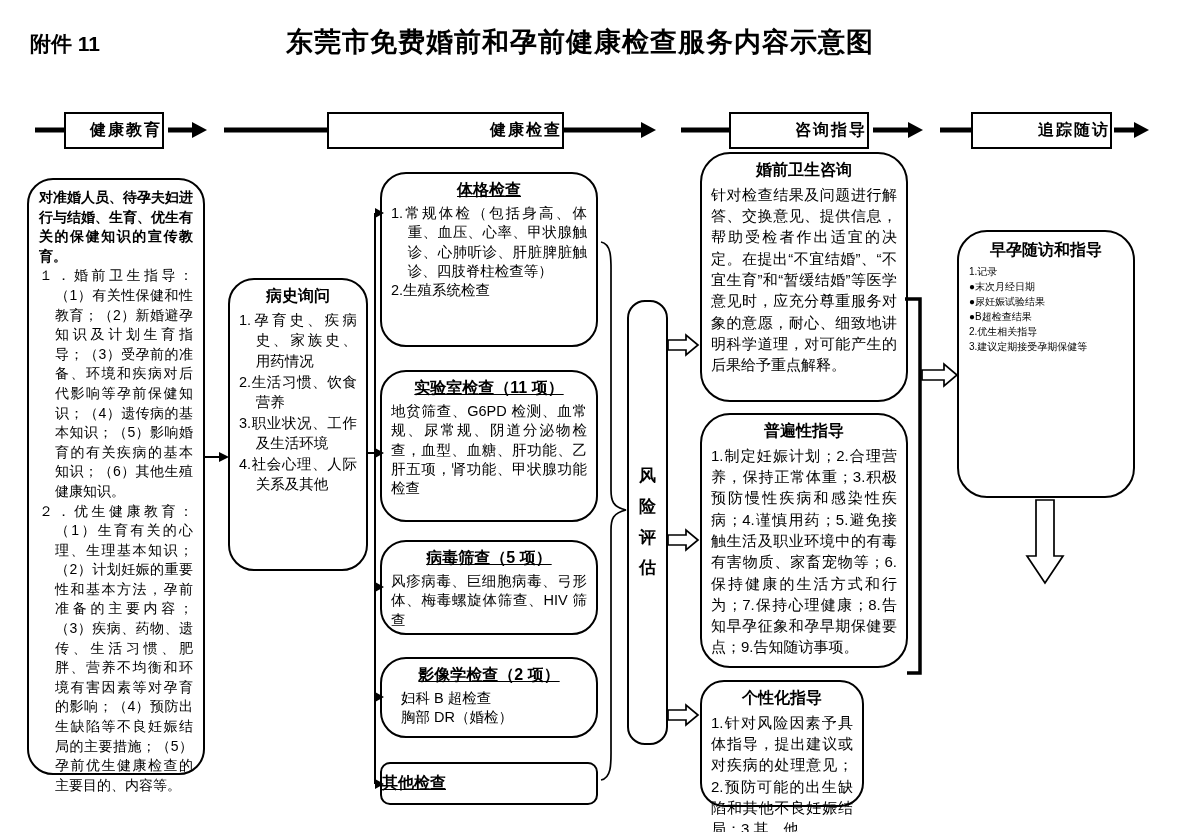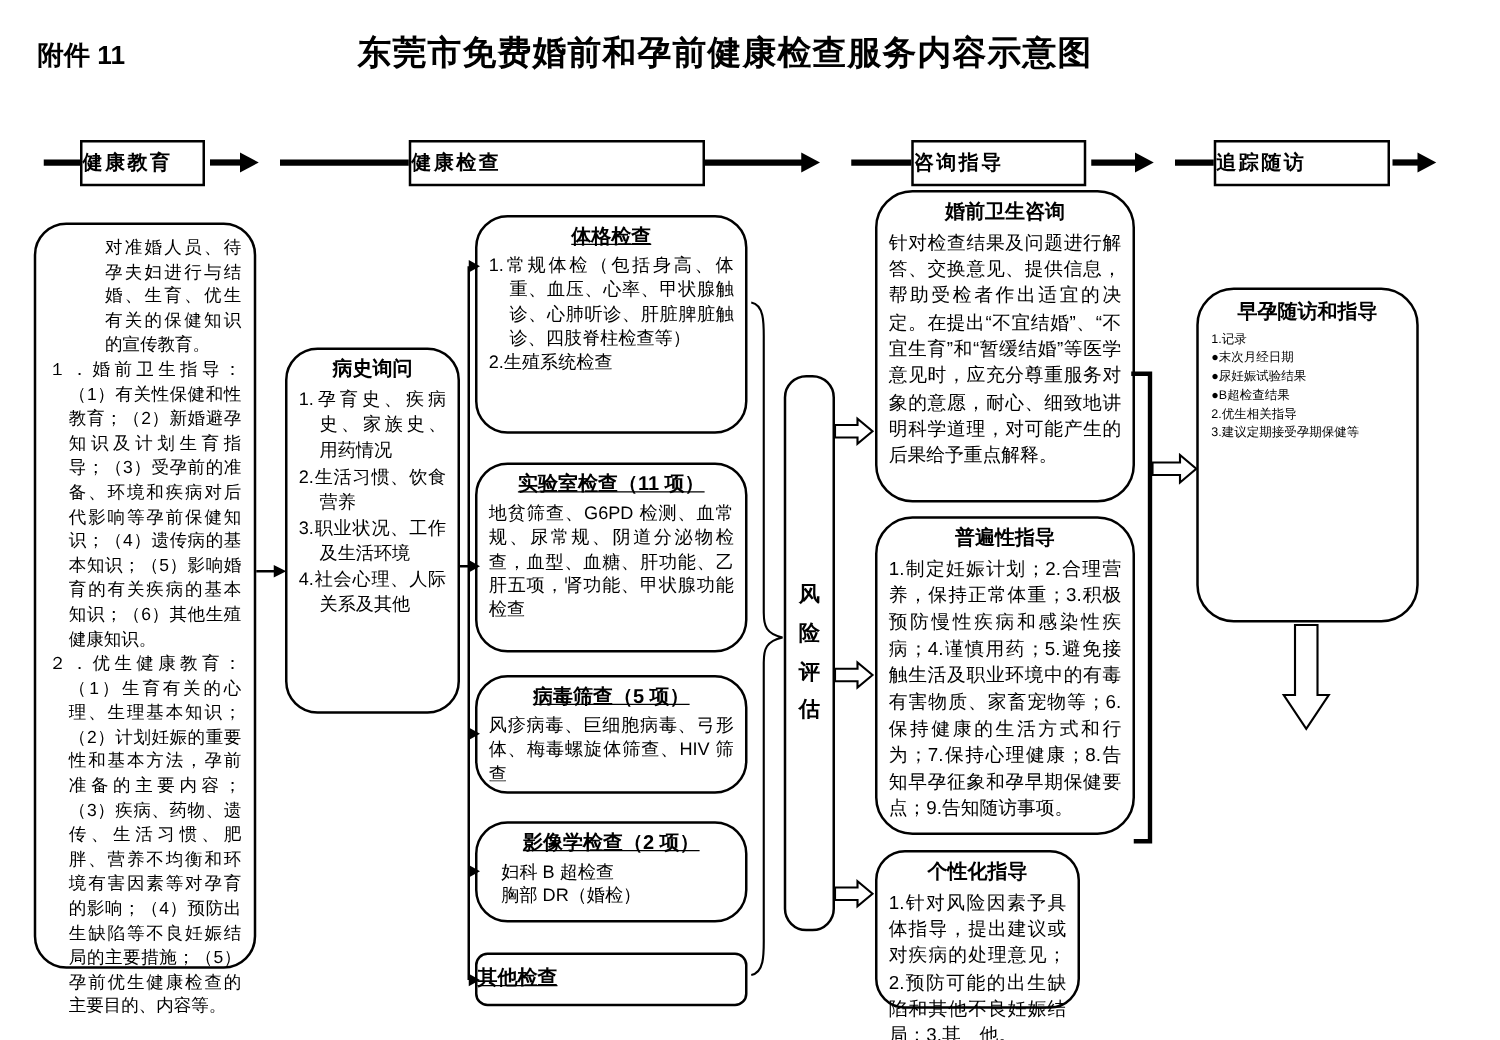--- a/index.html
+++ b/index.html
@@ -3,26 +3,26 @@
 <meta charset="utf-8">
 <style>
   html,body{margin:0;padding:0;background:#fff;}
   .canvas{position:relative;width:1200px;height:832px;background:#ffffff;
           font-family:"Liberation Sans",sans-serif;color:#000;overflow:hidden;}
   .hdr-att{position:absolute;left:30px;top:30px;font-size:21px;font-weight:bold;}
   .hdr-title{position:absolute;left:255px;top:24px;width:650px;text-align:center;
              font-size:27px;font-weight:bold;letter-spacing:1px;}
   .box{position:absolute;background:#fff;border:2px solid #000;box-sizing:border-box;z-index:2;}
   .round{border-radius:26px;padding:6px 9px;}
-  .stage{display:flex;align-items:center;justify-content:flex-start;
+  .stage{display:flex;align-items:center;justify-content:flex-end;
          font-size:16px;font-weight:bold;letter-spacing:2px;}
   .box-title{text-align:center;font-weight:bold;font-size:16px;line-height:1.3;margin-bottom:3px;}
   .u{text-decoration:underline;}
   .box-body{font-size:14.5px;line-height:1.34;text-align:justify;}
-  .intro{font-weight:normal;margin-left:45px;}
+  .intro{font-weight:bold;}
   .edu .box-body{font-size:14px;line-height:1.4;}
   .li{margin:0;}
   .hang .li{padding-left:1.15em;text-indent:-1.15em;}
   .hist .box-body{font-size:14.5px;line-height:1.42;}
   .rightcol .box-body{font-size:15px;line-height:1.42;}
   .follow .box-body{font-size:10px;line-height:1.5;}
   .plainlist{padding-left:10px;}
   .risk-box{display:flex;align-items:center;justify-content:center;border-radius:18px;}
   .risk-text{width:19px;font-size:17px;font-weight:bold;line-height:1.82;
              word-break:break-all;text-align:center;}

